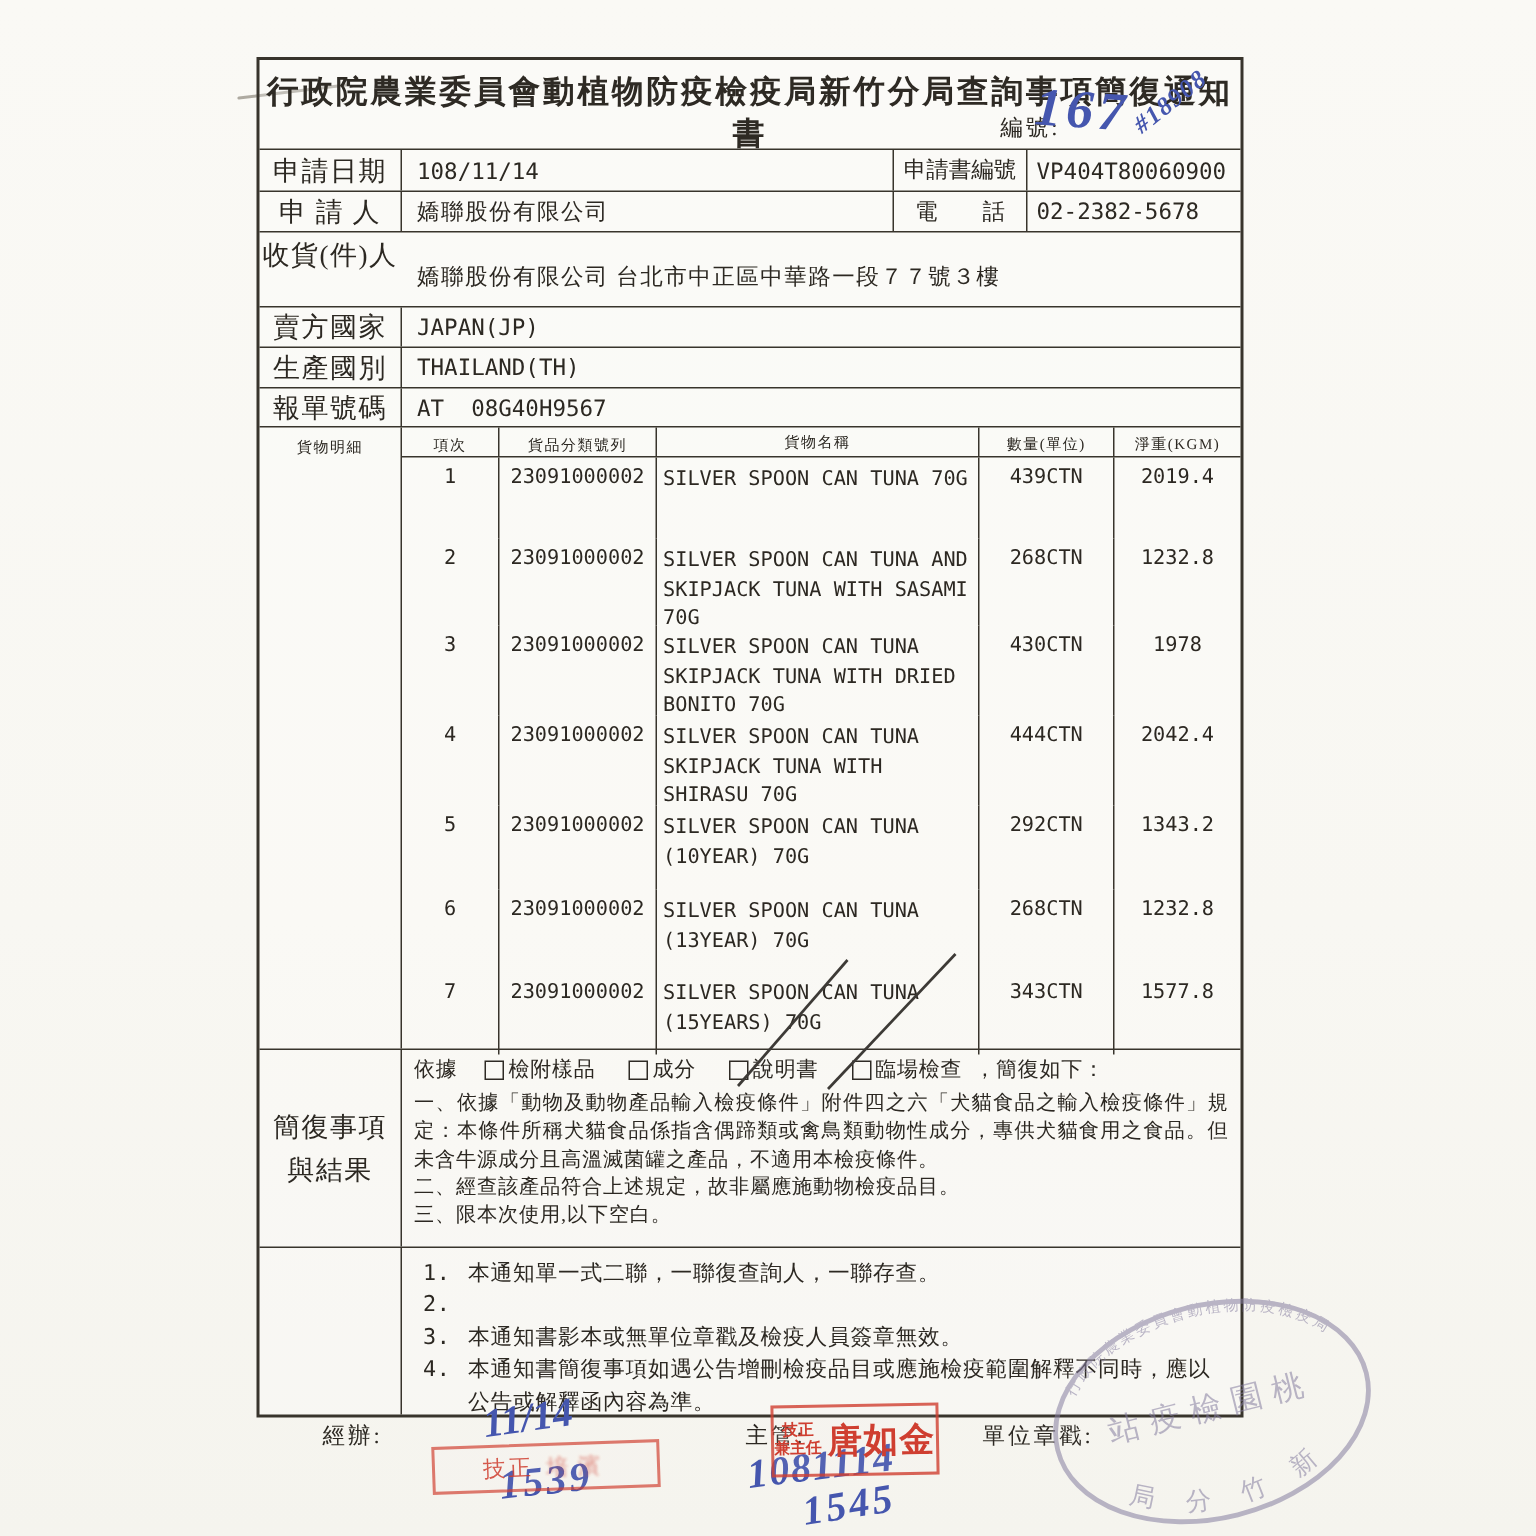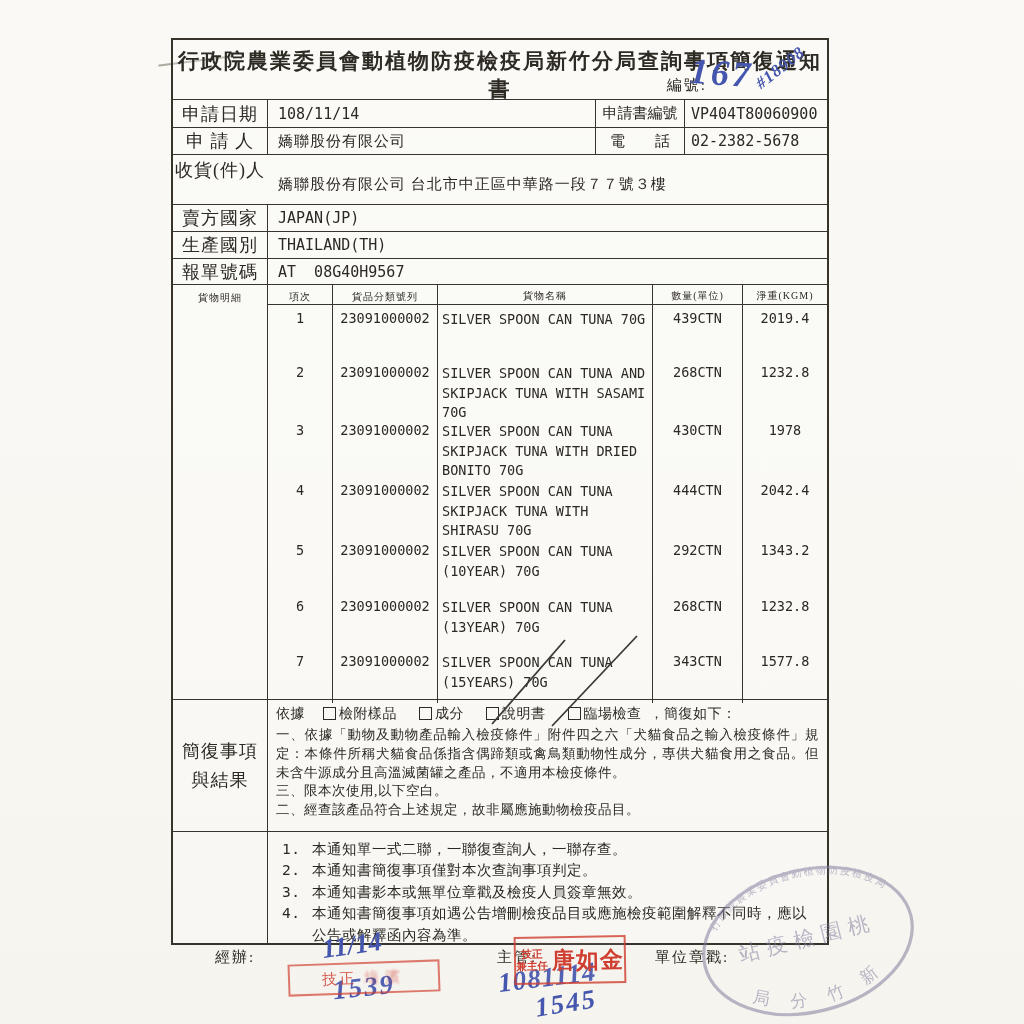--- a/index.html
+++ b/index.html
@@ -231,36 +231,35 @@
               </span>
               <span class="basis-item">
                 <span class="cbox"></span>
                 <span>臨場檢查</span>
               </span>
             </span>
           <span style="margin-left:-10px;">，簡復如下：</span>
         </div>
         <div id="reply-items">
             <div class="reply-item">一、依據「動物及動物產品輸入檢疫條件」附件四之六「犬貓食品之輸入檢疫條件」規定：本條件所稱犬貓食品係指含偶蹄類或禽鳥類動物性成分，專供犬貓食用之食品。但未含牛源成分且高溫滅菌罐之產品，不適用本檢疫條件。</div>
+            <div class="reply-item">二、經查該產品符合上述規定，故非屬應施動物檢疫品目。</div>
             <div class="reply-item">三、限本次使用,以下空白。</div>
-            <div class="reply-item">二、經查該產品符合上述規定，故非屬應施動物檢疫品目。</div>
           </div>
       </div>
     </div>
 
     <div class="notes">
       <div class="lbl"></div>
       <div class="notes-content" id="notes-list">
           <div class="note-row">
             <div class="note-num">1.</div>
             <div>本通知單一式二聯，一聯復查詢人，一聯存查。</div>
           </div>
           <div class="note-row">
             <div class="note-num">2.</div>
-            <div>本通知書簡復事項僅對本次查詢事項判定。</div>
           </div>
           <div class="note-row">
             <div class="note-num">3.</div>
             <div>本通知書影本或無單位章戳及檢疫人員簽章無效。</div>
           </div>
           <div class="note-row">
             <div class="note-num">4.</div>
             <div>本通知書簡復事項如遇公告增刪檢疫品目或應施檢疫範圍解釋不同時，應以公告或解釋函內容為準。</div>
           </div>
         </div>

